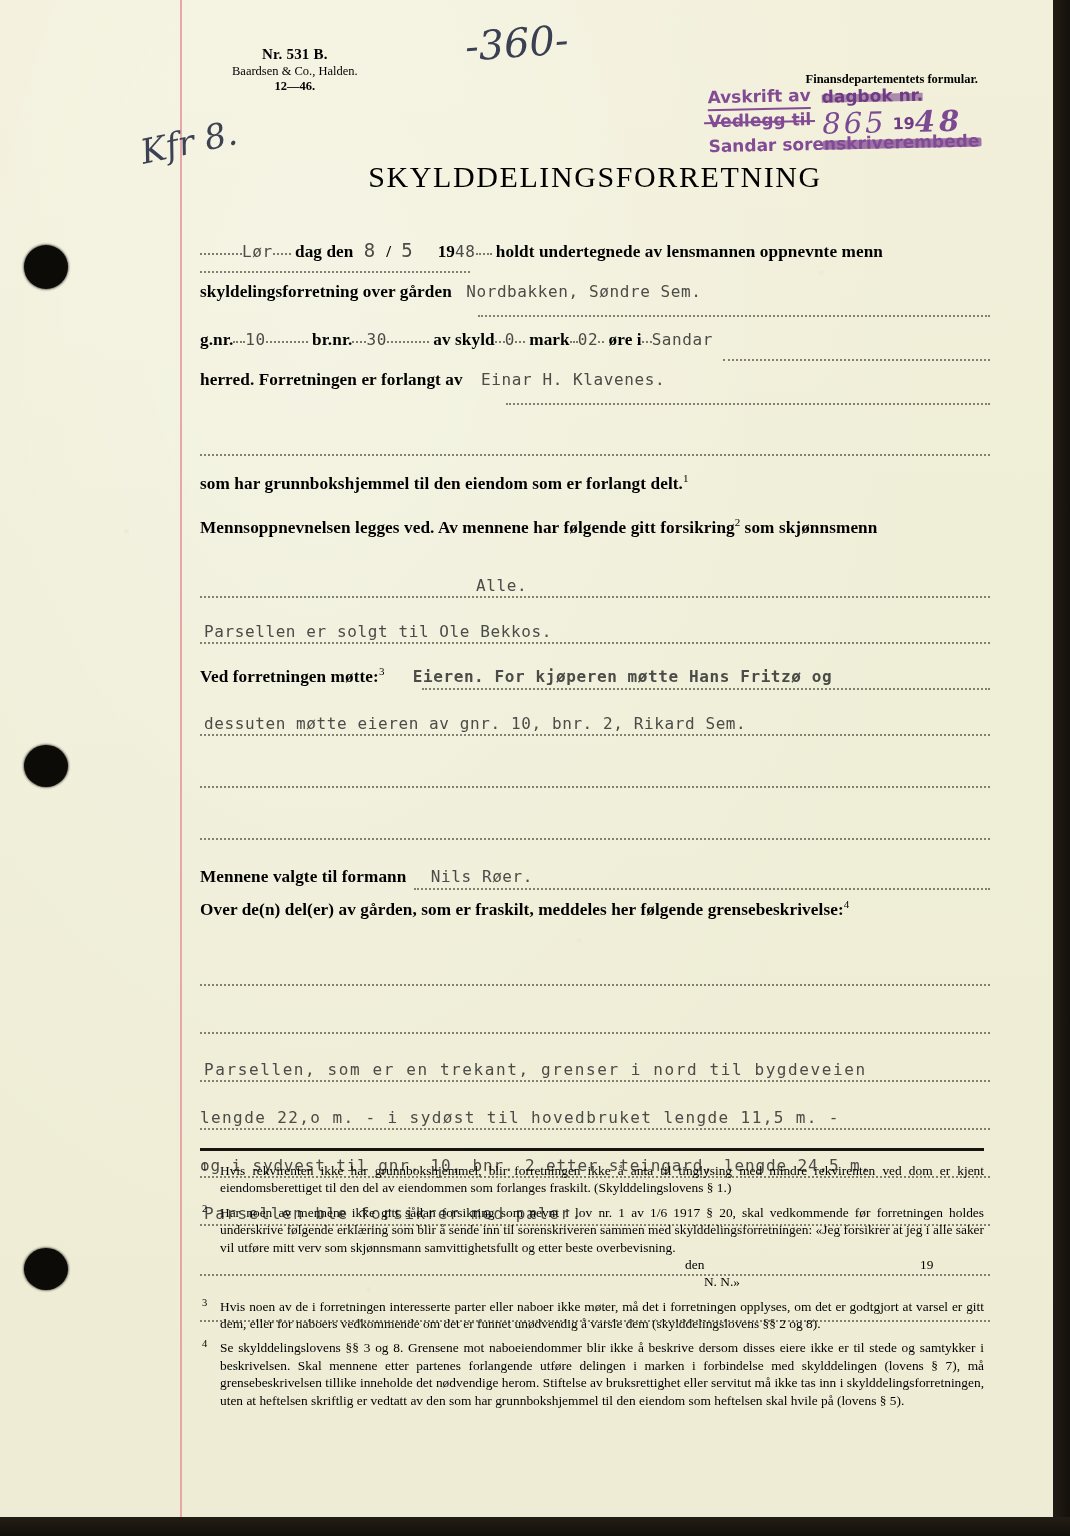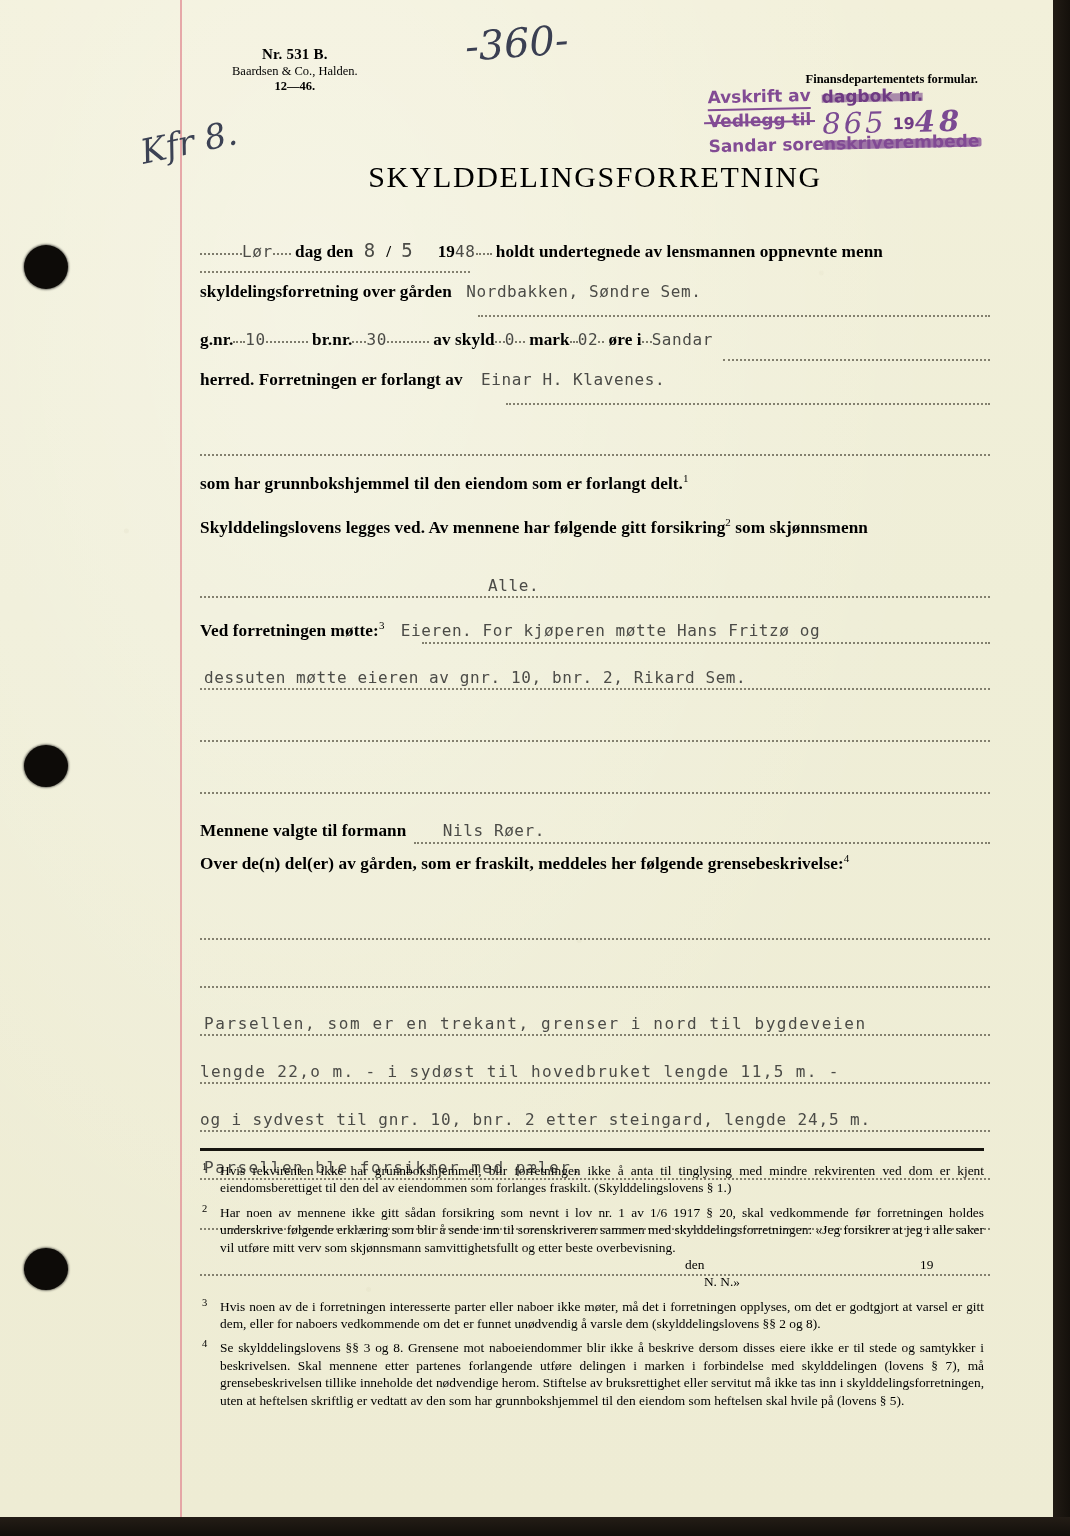--- a/index.html
+++ b/index.html
@@ -224,55 +224,59 @@
 
       <div class="ln" style="height:58px;">
         <span class="fill" style="bottom:16px;"></span>
       </div>
 
       <div class="ln">
         <span class="pr">som har grunnbokshjemmel til den eiendom som er forlangt delt.</span><sup>1</sup>
       </div>
 
       <div class="ln">
-        <span class="pr">Skylddelingslovens legges ved.  Av mennene har følgende gitt forsikring</span><sup>2</sup>
+        <span class="pr">Mennsoppnevnelsen legges ved.  Av mennene har følgende gitt forsikring</span><sup>2</sup>
         <span class="pr">som skjønnsmenn</span>
       </div>
 
       <div class="tline">
         <span class="rule"></span>
-        <span class="txt tw" style="left:288px;">Alle.</span>
-      </div>
-
+        <span class="txt tw" style="left:276px;">Alle.</span>
+      </div>
+
+      <div class="tline">
+        <span class="rule"></span>
+        <span class="txt tw" style="left:4px;">Parsellen er solgt til Ole Bekkos.</span>
+      </div>
 
       <div class="tline">
         <span class="rule" style="left:222px;"></span>
         <span class="txt" style="left:0;">
           <span class="pr">Ved forretningen møtte:</span><sup>3</sup>
-          <span class="tw" style="margin-left:12px;">Eieren. For kjøperen møtte Hans Fritzø og</span>
+          <span class="tw" style="margin-left:24px;font-weight:bold;">Eieren. For kjøperen møtte Hans Fritzø og</span>
         </span>
       </div>
 
       <div class="tline">
         <span class="rule"></span>
         <span class="txt tw" style="left:4px;">dessuten møtte eieren av gnr. 10, bnr. 2, Rikard Sem.</span>
       </div>
 
       <div class="tline" style="height:52px;">
           <span class="rule"></span>
         </div>
       <div class="tline" style="height:52px;">
           <span class="rule"></span>
         </div>
 
       <div class="tline" style="height:50px;">
         <span class="rule" style="left:214px;"></span>
         <span class="txt" style="left:0;">
           <span class="pr">Mennene valgte til formann</span>
-          <span class="tw" style="margin-left:32px;">Nils Røer.</span>
+          <span class="tw" style="margin-left:20px;">Nils Røer.</span>
         </span>
       </div>
 
       <div class="ln">
         <span class="pr">Over de(n) del(er) av gården, som er fraskilt, meddeles her følgende grensebeskrivelse:</span><sup>4</sup>
       </div>
 
       <div class="tline" style="height:52px;">
           <span class="rule"></span>
         </div>

